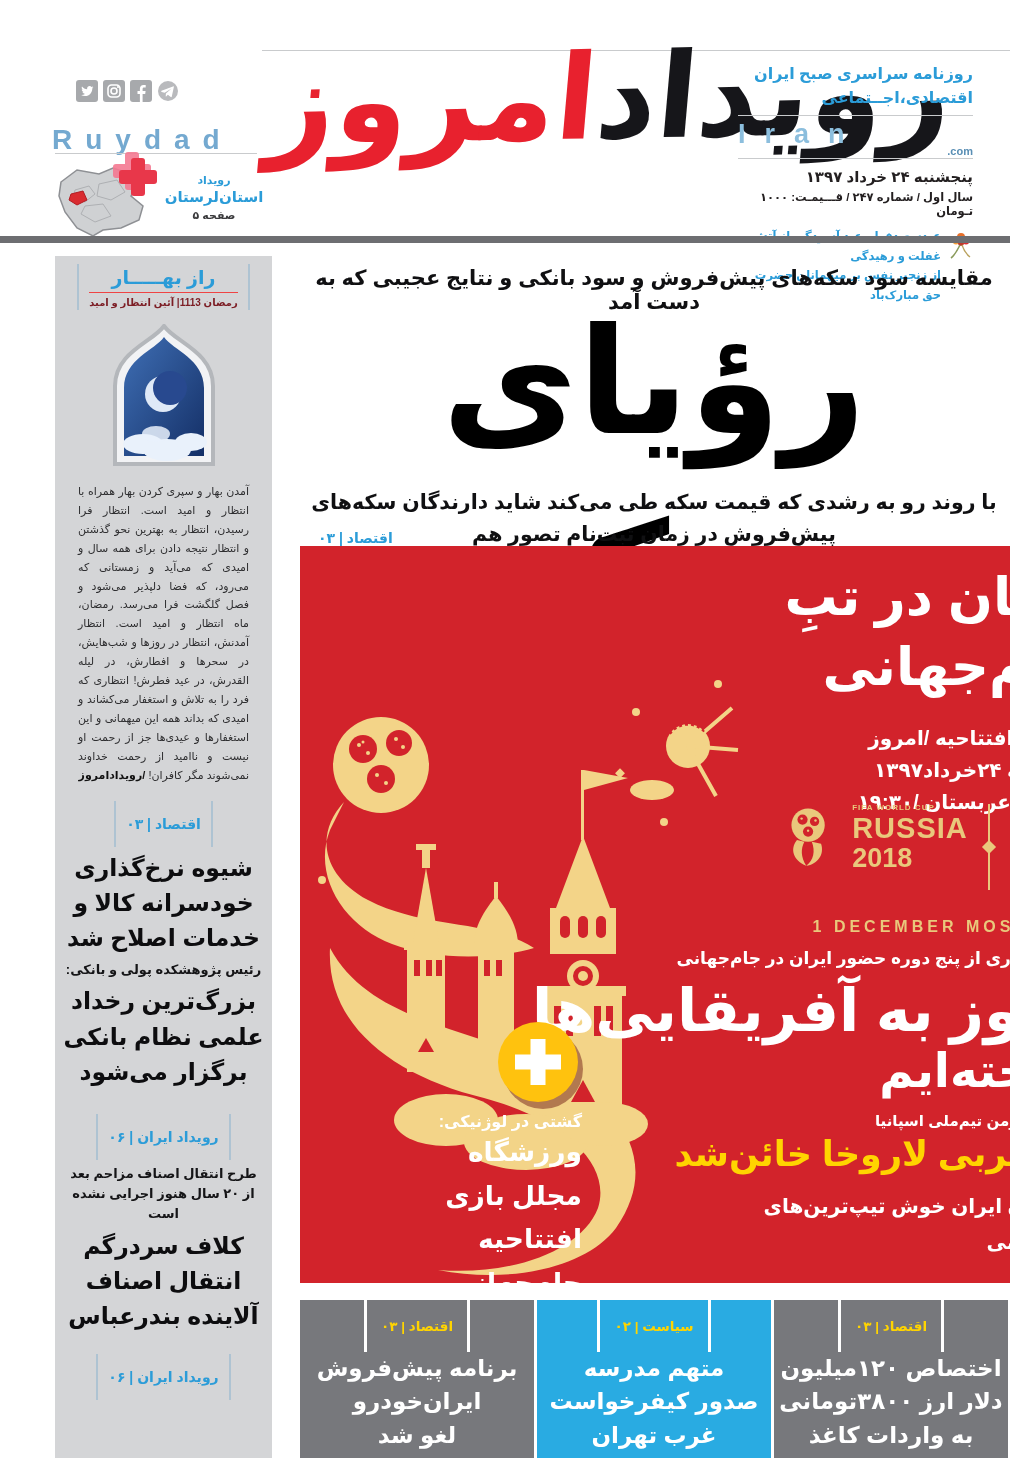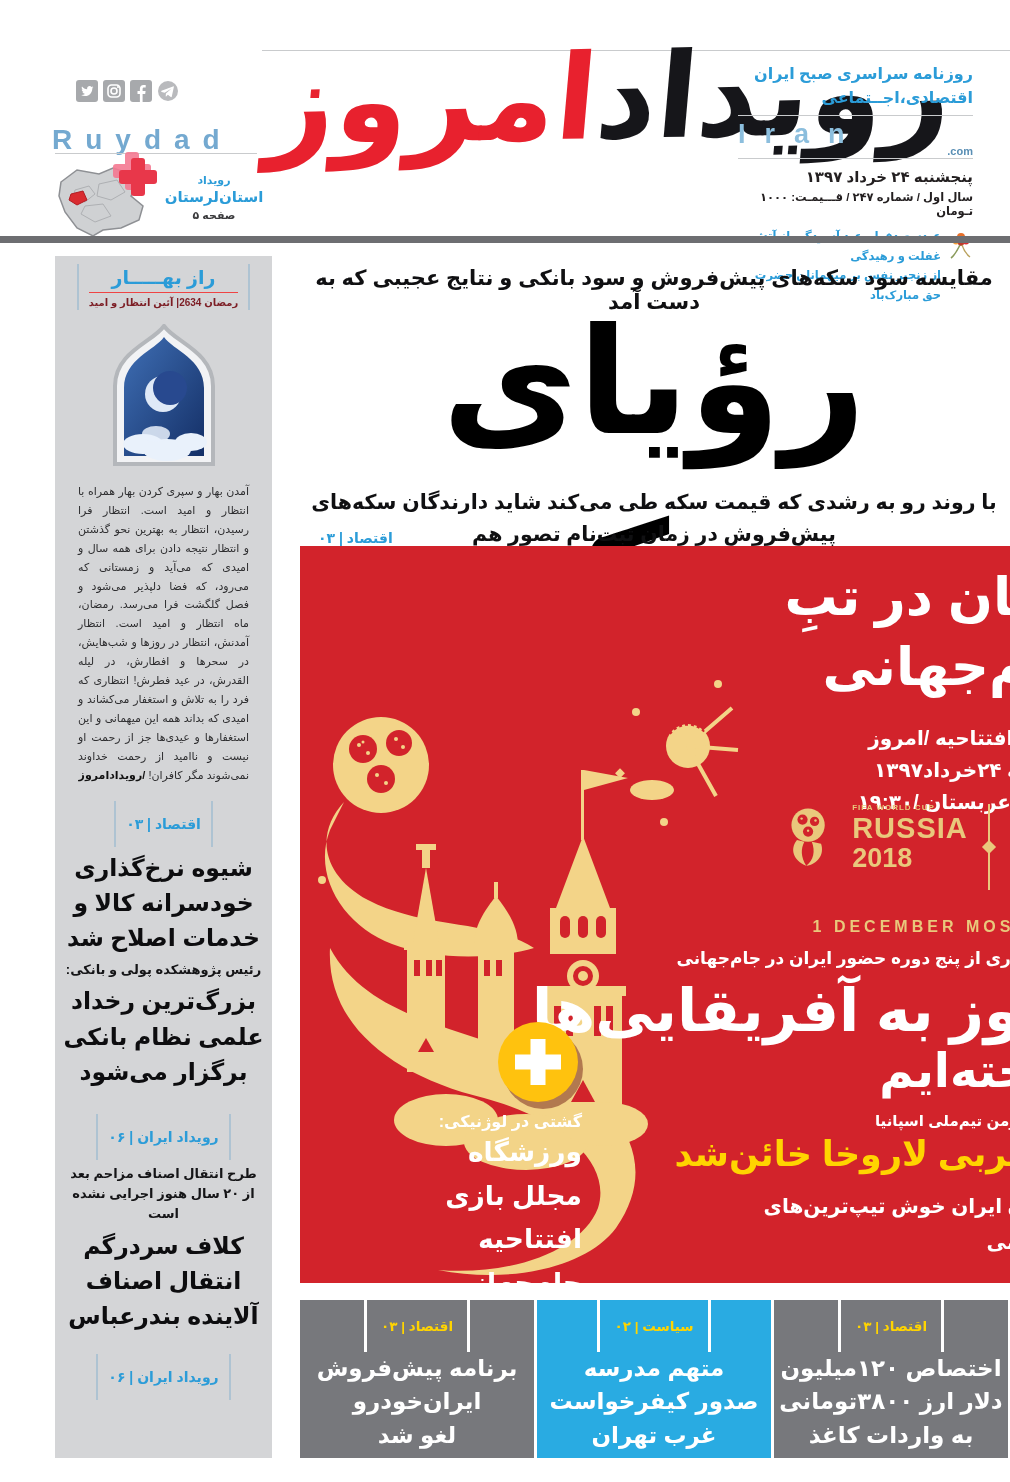--- a/index.html
+++ b/index.html
@@ -175,21 +175,21 @@
 
     <div class="mh-bar"></div>
   </div>
 
   <div id="sidebar">
 
     <div class="sb-label" style="margin-top:8px;">
       <span class="vbar"></span>
       <span class="sb-label-inner">
         <div class="raz-title">راز بهـــــار</div>
-        <div class="raz-sub">رمضان 2634| آئین انتظار و امید</div>
+        <div class="raz-sub">رمضان 1113| آئین انتظار و امید</div>
       </span>
       <span class="vbar"></span>
     </div>
 
     <svg class="mosque" width="126" height="146" viewBox="0 0 126 146">
       <defs>
           <linearGradient id="sky" x1="0" y1="0" x2="1" y2="1">
         <stop offset="0" stop-color="#3f6fb5"></stop>
             <stop offset="1" stop-color="#142f66"></stop>
           </linearGradient>

